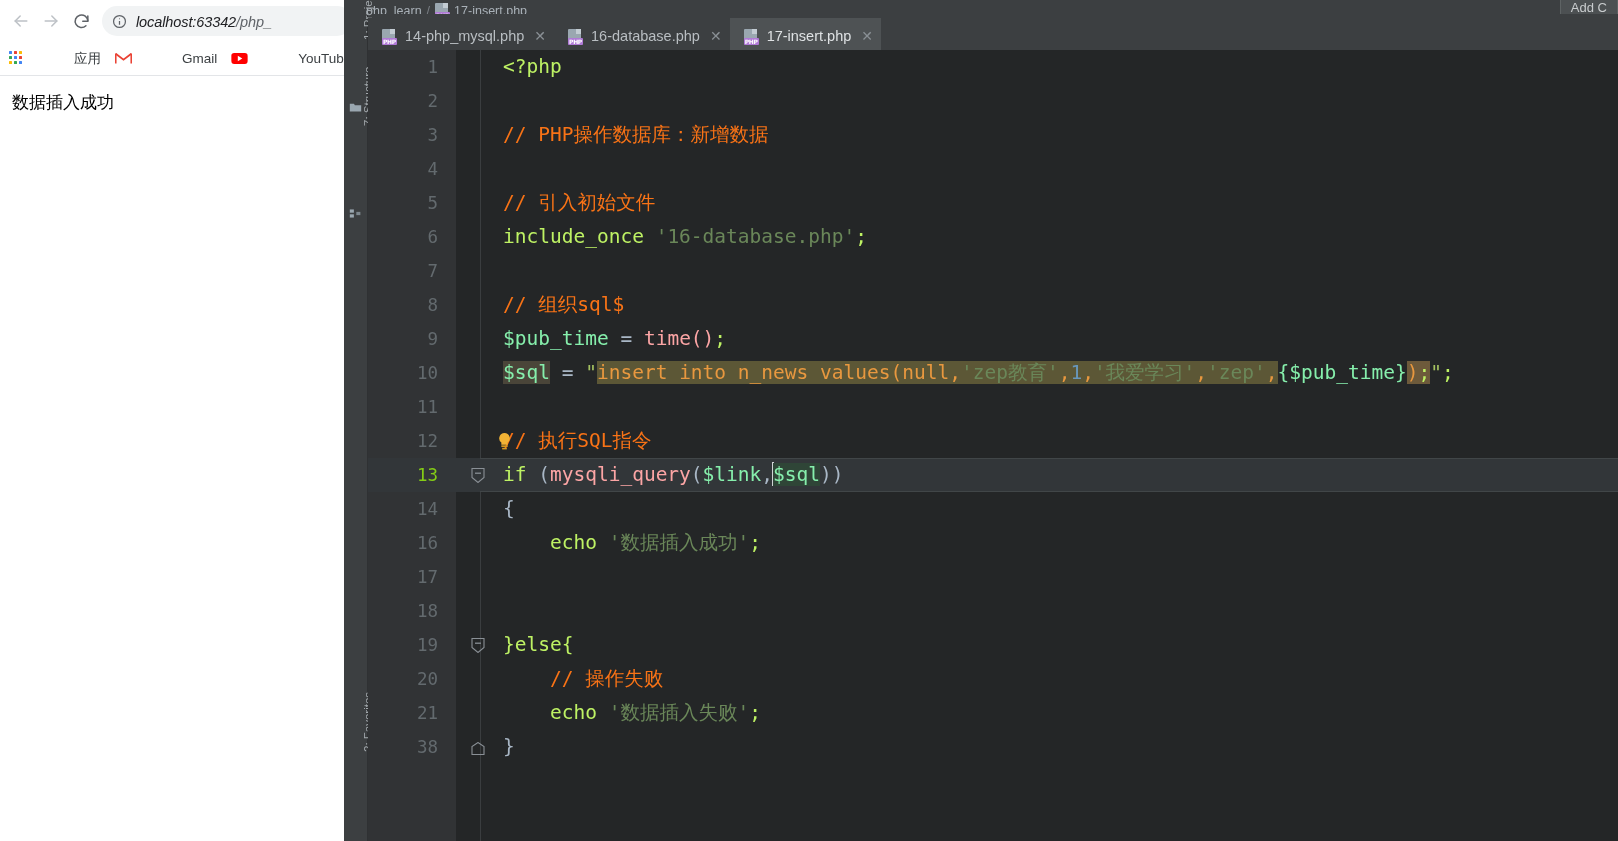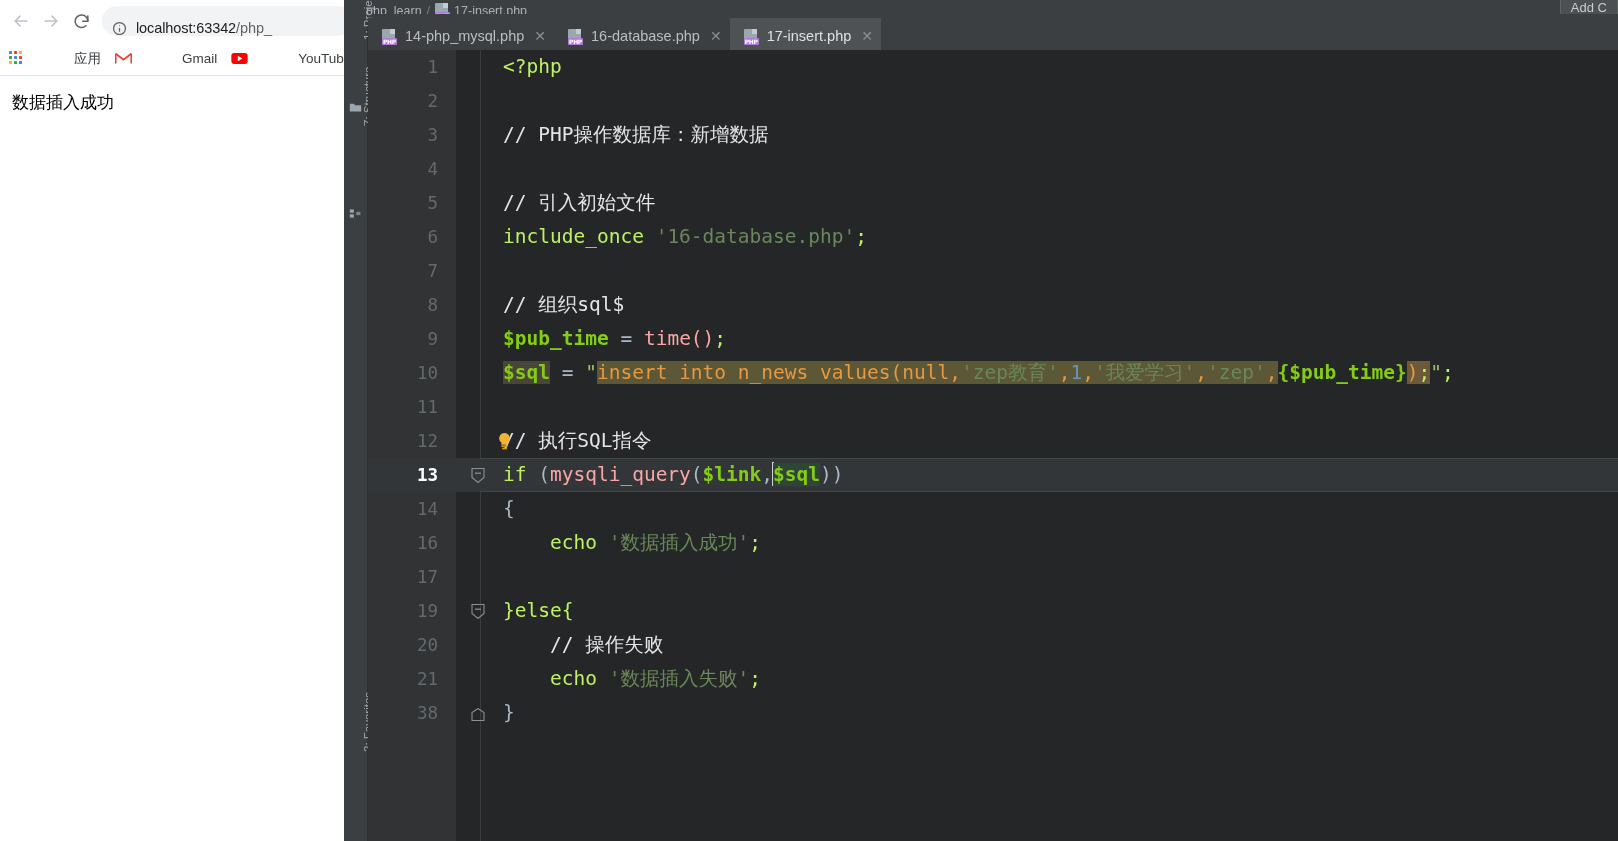--- a/index.html
+++ b/index.html
@@ -35,23 +35,24 @@
   }
   .nav-btn svg { display:block; }
   .nav-btn.disabled { color: #bdc1c6; }
 
   .omnibox {
     margin-left: 6px;
     height: 30px;
     flex: 1 1 auto;
     background: #f1f3f4;
     border-radius: 15px;
-    display: flex; align-items: flex-end;
-    padding: 0 10px;
+    display: flex; align-items: flex-start;
+    padding: 8px 10px;
     overflow: hidden;
+    font-style: italic;
   }
   .omnibox .info-ic {
     width: 15px; height: 15px; flex:none;
     margin-right: 9px;
     color: #5f6368;
   }
   .omnibox .url {
     font-size: 14.5px;
     color: #202124;
     white-space: nowrap;
@@ -252,45 +253,45 @@
   .ln {
     position: absolute; left: 0;
     width: 88px;
     text-align: right;
     padding-right: 18px;
     font-family: "DejaVu Sans Mono", monospace;
     font-size: 17.5px;
     color: #636a6e;
     line-height: 34px;
   }
-  .ln.cur { color: #ffffff; font-weight: bold; }
+  .ln.cur { color: #84cc16; font-weight: normal; }
 
   .code {
     position: absolute; left: 112px;
     padding-left: 23px;
     white-space: pre;
   }
 
   .row { position: relative; height: 34px; }
   .row.current-line { background: #323639; }
   .row.current-line::before,
   .row.current-line::after {
     content:""; position:absolute; left:112px; right:0; height:1px;
     background:#414648;
   }
   .row.current-line::before { top:0; }
   .row.current-line::after { bottom:0; }
 
   
   .kw      { color: #bef264; }
   .kw2     { color: #e8983f; }
-  .var     { color: #84cc16; font-weight: bold; }
+  .var     { color: #86efac; }
   .str     { color: #6a8759; }
   .strd    { color: #a5c261; }
-  .cmt     { color: #e5e5e5; }
+  .cmt     { color: #f97316; }
   .num     { color: #6897bb; }
   .fn      { color: #fca5a5; }
   .plain   { color: #a9b7c6; }
 
   
   .hl-str { background: #5c5736; }
   .hl-var { background: #4a4539; }
   .hl-sqlvar { background: #6d5a3b; }
 
   
@@ -567,20 +568,24 @@
       <div class="row">
         <div class="ln">16</div>
         <div class="line"><span class="code">    <span class="kw">echo</span><span class="plain"> </span><span class="str">'数据插入成功'</span><span class="kw">;</span></span></div>
       </div>
 
       <div class="row">
         <div class="ln">17</div>
         <div class="line"><span class="code"></span></div>
       </div>
 
+      <div class="row">
+        <div class="ln">18</div>
+        <div class="line"><span class="code"></span></div>
+      </div>
 
       <div class="row">
         <div class="ln">19</div>
         <span class="fold">
           <svg width="14" height="15" viewBox="0 0 14 15">
             <path d="M1 0.5h12v9l-6 5-6-5Z" fill="none" stroke="#8a9096" stroke-width="1.1"></path>
             <line x1="4" y1="5.2" x2="10" y2="5.2" stroke="#8a9096" stroke-width="1.3"></line>
           </svg>
         </span>
         <div class="line"><span class="code"><span class="kw">}else{</span></span></div>

